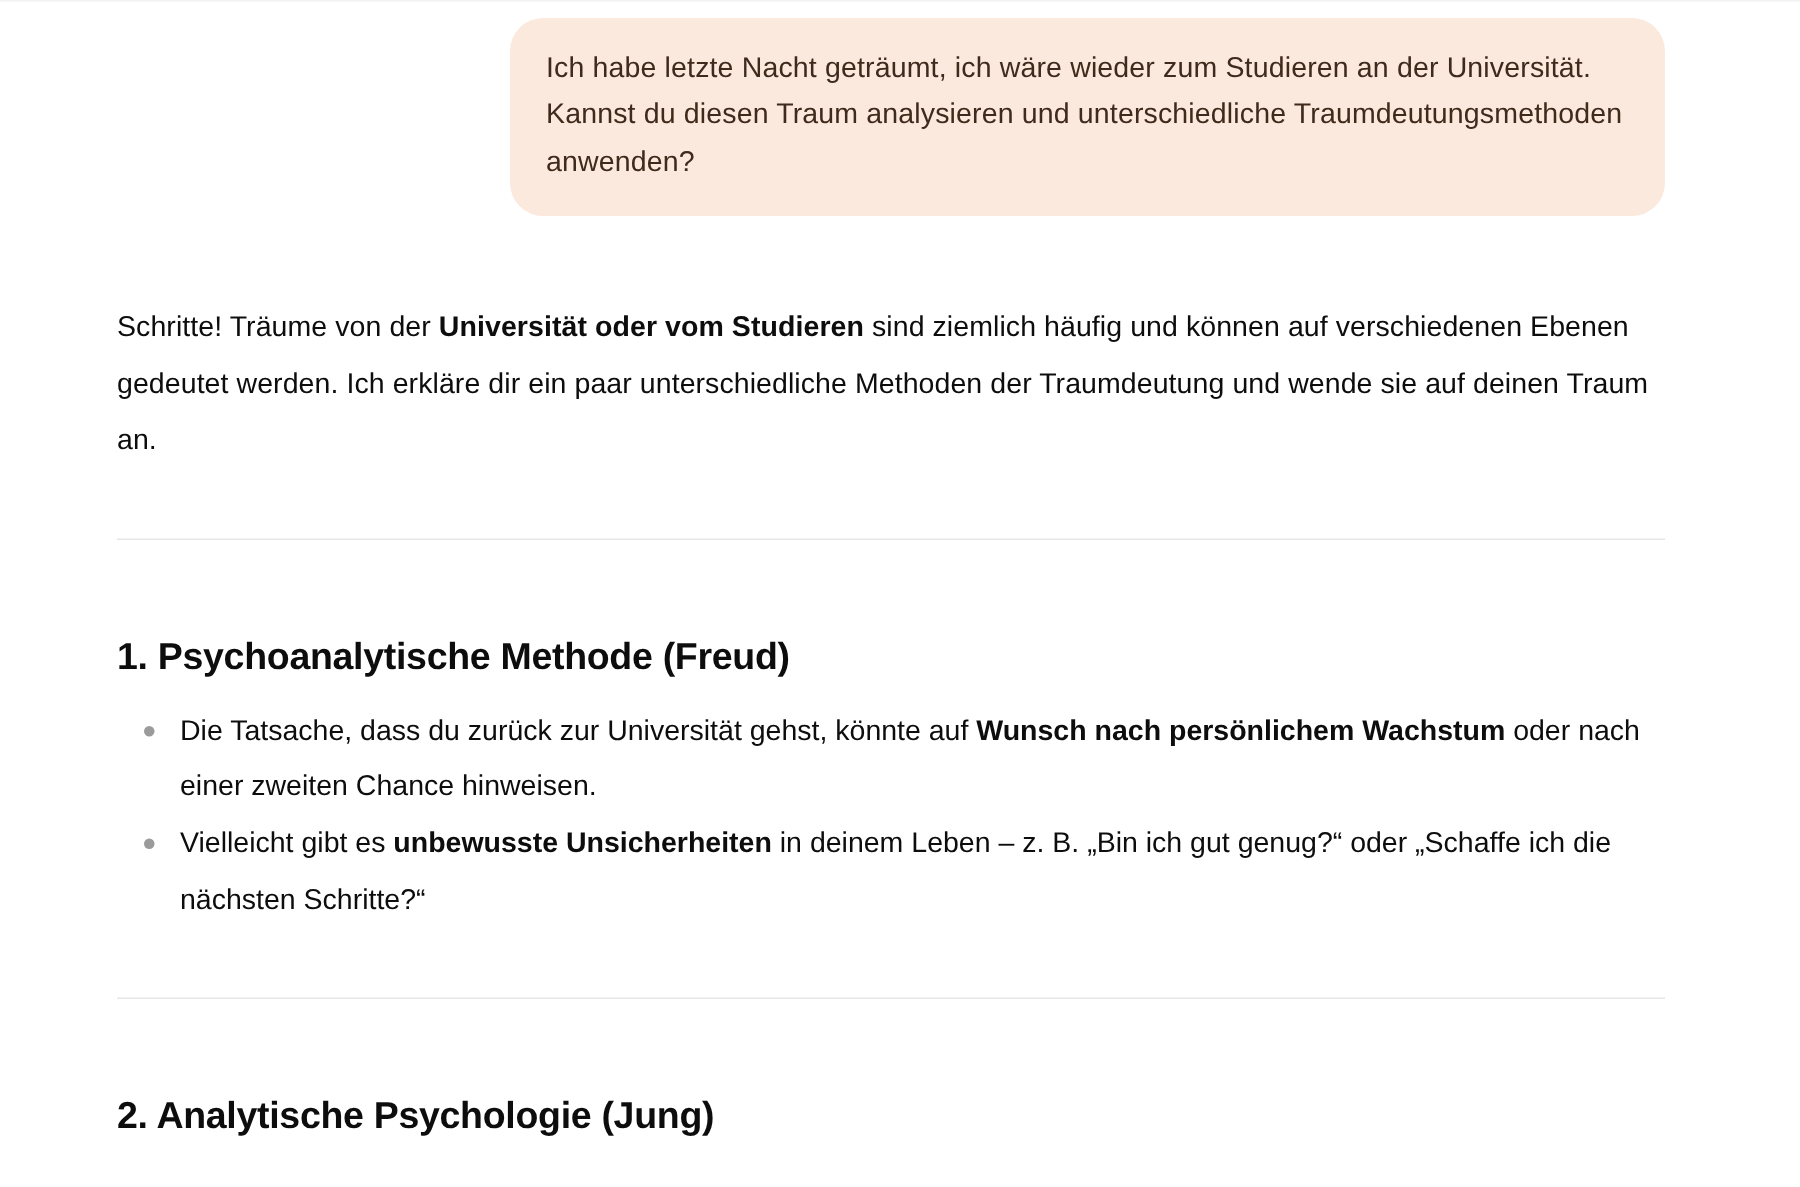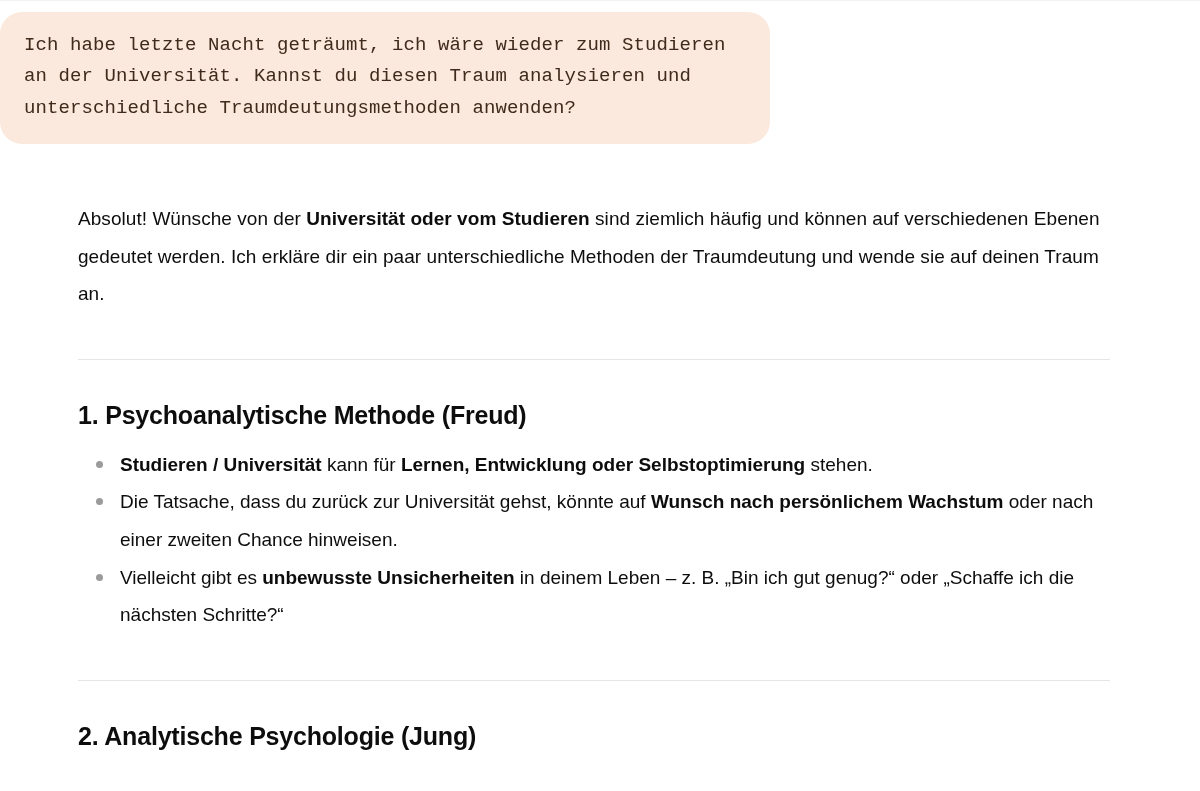--- a/index.html
+++ b/index.html
@@ -17,23 +17,22 @@
   .page {
     position: relative;
     width: 1200px;
     height: 791px;
     background: #ffffff;
   }
 
   
   .user-row {
     display: flex;
-    justify-content: flex-start;
+    justify-content: flex-end;
     padding: 12px 90px 0 0;
-    font-family: Liberation Mono, monospace;
   }
   .user-bubble {
     background: #fbe9dd;
     color: #3f2a1c;
     border-radius: 22px;
     padding: 18px 24px 20px 24px;
     max-width: 722px;
     font-size: 19px;
     line-height: 1.65;
     letter-spacing: 0.1px;
@@ -57,21 +56,21 @@
   }
   hr.sep {
     border: none;
     border-top: 1px solid #e6e6e6;
     margin: 46px 0 0 0;
   }
   h2.section {
     font-size: 25px;
     font-weight: 700;
     letter-spacing: -0.2px;
-    margin: 41px 0 16px 0;
+    margin: 64px 0 16px 0;
     color: #0d0d0d;
   }
   ul.bullets {
     margin: 10px 0 0 0;
     padding-left: 40px;
     list-style: none;
   }
   ul.bullets li {
     position: relative;
     font-size: 19px;
@@ -101,29 +100,28 @@
 
 <div class="page">
   <div class="top-hairline"></div>
 
   <div class="user-row">
     <div class="user-bubble">Ich habe letzte Nacht geträumt, ich wäre wieder zum Studieren an der Universität. Kannst du diesen Traum analysieren und unterschiedliche Traumdeutungsmethoden anwenden?</div>
   </div>
 
   <div class="assistant">
 
-    <p><span>Absolut! Wünsche von der </span><b>Universität oder vom Studieren</b><span> sind ziemlich häufig und können auf verschiedenen Ebenen gedeutet werden. Ich erkläre dir ein paar unterschiedliche Methoden der Traumdeutung und wende sie auf deinen Traum an.</span></p>
+    <p><span>Schritte! Träume von der </span><b>Universität oder vom Studieren</b><span> sind ziemlich häufig und können auf verschiedenen Ebenen gedeutet werden. Ich erkläre dir ein paar unterschiedliche Methoden der Traumdeutung und wende sie auf deinen Traum an.</span></p>
 
     <hr class="sep">
 
     <h2 class="section">1. Psychoanalytische Methode (Freud)</h2>
 
 
     <ul class="bullets">
-      <li><span></span><b>Studieren / Universität</b><span> kann für </span><b>Lernen, Entwicklung oder Selbstoptimierung</b><span> stehen.</span></li>
       <li><span>Die Tatsache, dass du zurück zur Universität gehst, könnte auf </span><b>Wunsch nach persönlichem Wachstum</b><span> oder nach einer zweiten Chance hinweisen.</span></li>
       <li><span>Vielleicht gibt es </span><b>unbewusste Unsicherheiten</b><span> in deinem Leben – z. B. „Bin ich gut genug?“ oder „Schaffe ich die nächsten Schritte?“</span></li>
     </ul>
 
     <hr class="sep">
 
     <h2 class="section">2. Analytische Psychologie (Jung)</h2>
 
   </div>
 </div>

